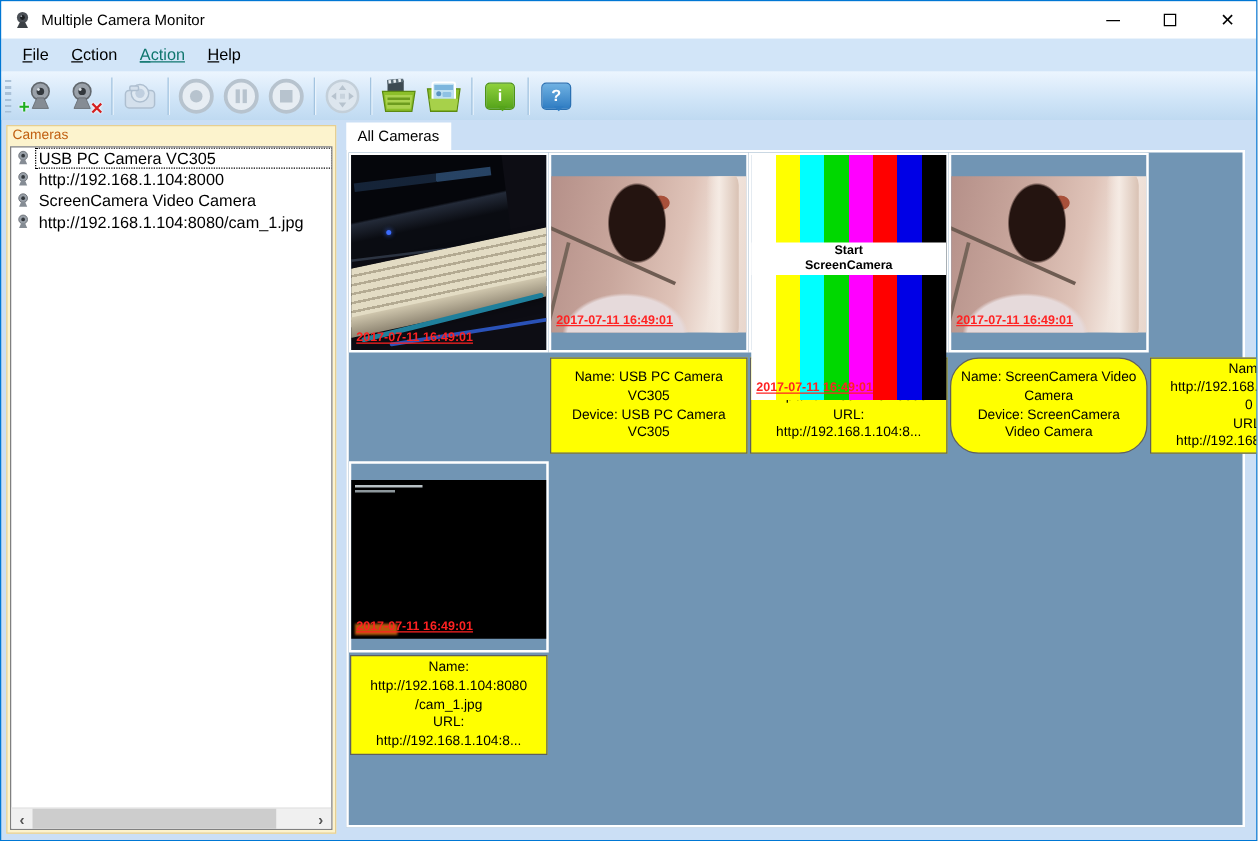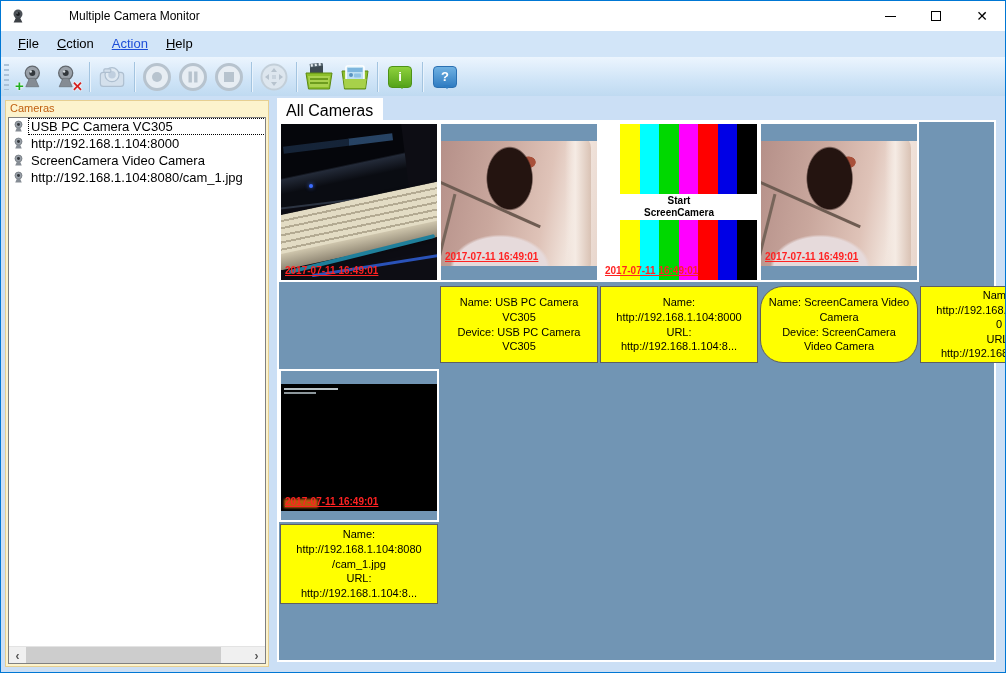--- a/index.html
+++ b/index.html
@@ -4,35 +4,35 @@
 <style>
   * { margin:0; padding:0; box-sizing:border-box; }
   html,body { background:#e8e8e8; }
   body { font-family:"Liberation Sans", sans-serif; }
   .win { position:relative; width:1006px; height:673px; background:#cbdff5;
          border:1px solid #0077d4; overflow:hidden; }
 
   
   .titlebar { position:absolute; left:0; top:0; width:1004px; height:30px; background:#ffffff; }
   .app-icon { position:absolute; left:9px; top:7px; width:16px; height:16px; }
-  .title-text { position:absolute; left:32px; top:8px; font-size:12px; color:#000;margin-left:36px; }
+  .title-text { position:absolute; left:32px; top:8px; font-size:12px; color:#000; }
   .winbtn { position:absolute; top:0; width:46px; height:30px; display:flex; align-items:center;
             justify-content:center; color:#000; font-size:13px; }
   .winbtn.min { right:92px; }
   .winbtn.max { right:46px; }
   .winbtn.close { right:0; font-size:14px; }
   .maxbox { width:10px; height:10px; border:1px solid #000; display:inline-block; }
   .minline { display:inline-block; width:11px; height:1px; background:#000; }
 
   
   .menubar { position:absolute; left:0; top:30px; width:1004px; height:26px; background:#d2e5f8;
              display:flex; align-items:flex-end; padding-left:8px; }
   .menu-item { padding:0 9px; font-size:13px; color:#000; line-height:26px; }
   .menu-item .u { text-decoration:underline; }
-  .menu-item.disabled { color:#1d4ed8;text-decoration:underline; }
+  .menu-item.disabled { color:#0f766e;text-decoration:underline; }
 
   
   .toolbar { position:absolute; left:0; top:56px; width:1004px; height:39px;
              background:linear-gradient(#ecf5fe, #cfe4f7 60%, #bfdaf1);
              display:flex; align-items:center; padding-left:3px; }
   .grip { width:5px; height:26px; margin-right:4px;
           background:repeating-linear-gradient(#9fb8d0 0 2px, transparent 2px 5px); opacity:.8; }
   .tbtn { position:relative; width:34px; height:34px; display:flex; align-items:center;
           justify-content:center; margin:0 1px; }
   .tsep { width:1px; height:30px; background:#a3c4e0; margin:0 4px; box-shadow:1px 0 0 #e9f3fc; }
@@ -61,21 +61,21 @@
   .cam-item.selected .lbl { outline:1px dotted #000; flex:1; }
   .hscroll { position:absolute; left:0; right:0; bottom:0; height:17px; background:#f0f0f0;
              display:flex; border-top:1px solid #e3e3e3; }
   .harrow { width:17px; height:17px; display:flex; align-items:center; justify-content:center;
             color:#555; font-size:12px; font-weight:bold; }
   .htrack { flex:1; position:relative; }
   .hthumb { position:absolute; left:0; top:0; height:17px; width:88%; background:#cdcdcd; }
 
   
   .tab { position:absolute; left:276px; top:97px; height:22px; background:#fff; color:#000;
-         font-size:16px; padding:4px 10px 0 9px; }
+         font-size:12px; padding:4px 10px 0 9px; }
   .panel { position:absolute; left:276px; top:119px; width:719px; height:542px;
            background:#7195b4; border:2px solid #fff; }
   .grid { position:absolute; left:0; top:0; right:0; bottom:0; }
 
   .thumb { position:absolute; width:160px; border:2px solid #fff; background:#7195b4; }
   .thumb .img { position:absolute; overflow:hidden; }
   .ts { position:absolute; left:4px; bottom:4px; font-size:10px; font-weight:bold; color:#ff2222;
         white-space:nowrap; letter-spacing:0;text-decoration:underline; }
 
   .caption { position:absolute; width:158px; background:#ffff00; border:1px solid #5f5f5f;
@@ -110,21 +110,21 @@
         linear-gradient(100deg, #b59089 0%, #c9a79d 35%, #dfc3b8 65%, #f1e4dc 82%, #e8d6cc 100%);
   }
   .person-rail { position:absolute; left:-6px; top:62px; width:110px; height:3px;
                  background:#6e5c52; transform:rotate(24deg); }
   .person-rail2 { position:absolute; left:4px; top:52px; width:3px; height:70px;
                   background:#77655a; transform:rotate(14deg); }
   .person-wall { position:absolute; right:6px; top:-6px; width:26px; height:140px; border-radius:14px;
                  background:linear-gradient(90deg, rgba(0,0,0,0), #f5ebe4 40%, #d9c2b4); }
 
   
-  .img-bars { left:0; top:0; width:156px; height:156px;
+  .img-bars { left:0; top:0; width:156px; height:196px;
       background:linear-gradient(90deg, #ffffff 0 12.5%, #ffff00 12.5% 25%, #00ffff 25% 37.5%,
         #00d800 37.5% 50%, #ff00ff 50% 62.5%, #ff0000 62.5% 75%, #0000e6 75% 87.5%, #000 87.5% 100%); }
   .bars-band { position:absolute; left:0; right:0; top:70px; height:26px; background:#fff;
                display:flex; align-items:center; justify-content:center; text-align:center;
                font-size:10px; font-weight:bold; color:#000; white-space:pre-line; line-height:1.2; }
 
   
   .img-dark { left:0; top:13px; width:156px; height:127px; background:#000; }
   .dk-line1 { position:absolute; left:3px; top:4px; width:54px; height:2px; background:#b9c2c6; }
   .dk-line2 { position:absolute; left:3px; top:8px; width:32px; height:2px; background:#8d979c; }

